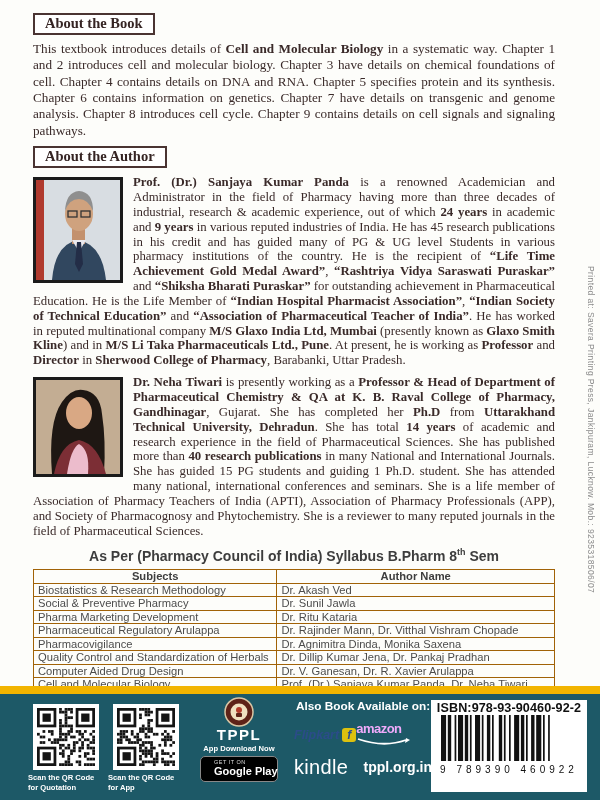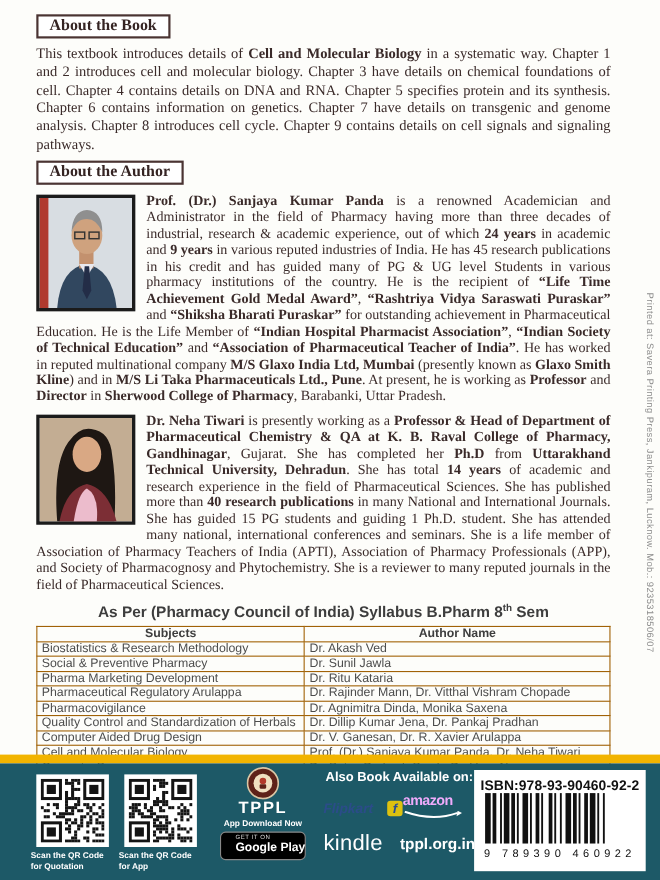--- a/index.html
+++ b/index.html
@@ -37,30 +37,30 @@
   .tppl-name{font-weight:bold;font-size:15px;letter-spacing:1.5px;line-height:1.1}
   .tppl-sub{font-weight:bold;font-size:7.6px;line-height:1.2}
   .gp-badge{width:78px;height:26px;background:#000;border:1px solid #888;border-radius:5px;
             margin:3px auto 0;display:flex;align-items:center;padding:2px 7px;box-sizing:border-box;gap:6px}
   .gp-text{text-align:left;line-height:1.05}
   .gp-get{font-size:5.5px;color:#ddd;letter-spacing:.5px}
   .gp-name{font-size:11px;font-weight:bold;color:#fff;white-space:nowrap}
   .stores{position:absolute;left:294px;top:5px;width:138px;color:#fff;text-align:center}
   .also{font-weight:bold;font-size:11.8px;margin-bottom:9px;white-space:nowrap}
   .store-row{display:flex;align-items:center;justify-content:space-between;margin-bottom:8px}
-  .flipkart{display:flex;align-items:center;gap:13px;font-style:italic;font-weight:bold;
+  .flipkart{display:flex;align-items:center;gap:3px;font-style:italic;font-weight:bold;
             font-size:12.5px;color:#2e4a8f;opacity:.85}
   .fk-icon{width:14px;height:14px;background:#ffd400;border-radius:3px;color:#2a4b9b;
            font-weight:bold;font-style:italic;font-size:12px;line-height:14px;text-align:center}
   .amazon{line-height:.8;text-align:left}
   .amazon span{font-weight:bold;font-size:13px;color:#f0abfc;letter-spacing:-.5px}
   .kindle{font-size:20px;color:#fff;font-weight:normal;letter-spacing:.3px}
   .website{font-weight:bold;font-size:14px;color:#fff}
   .isbn{position:absolute;right:13px;top:6px;width:156px;height:92px;background:#fff;
-        text-align:center;padding-top:7px;box-sizing:border-box}
+        text-align:center;padding-top:1px;box-sizing:border-box}
   .isbn-text{font-weight:bold;font-size:12.6px;color:#101010;letter-spacing:.1px}
   .digits{font-size:10px;font-weight:normal;color:#101010;letter-spacing:4px;margin-top:-1px;white-space:nowrap}
 </style>
 </head>
 <body>
 
 <div class="cover">
   <div class="content">
 
     <div class="pill">

